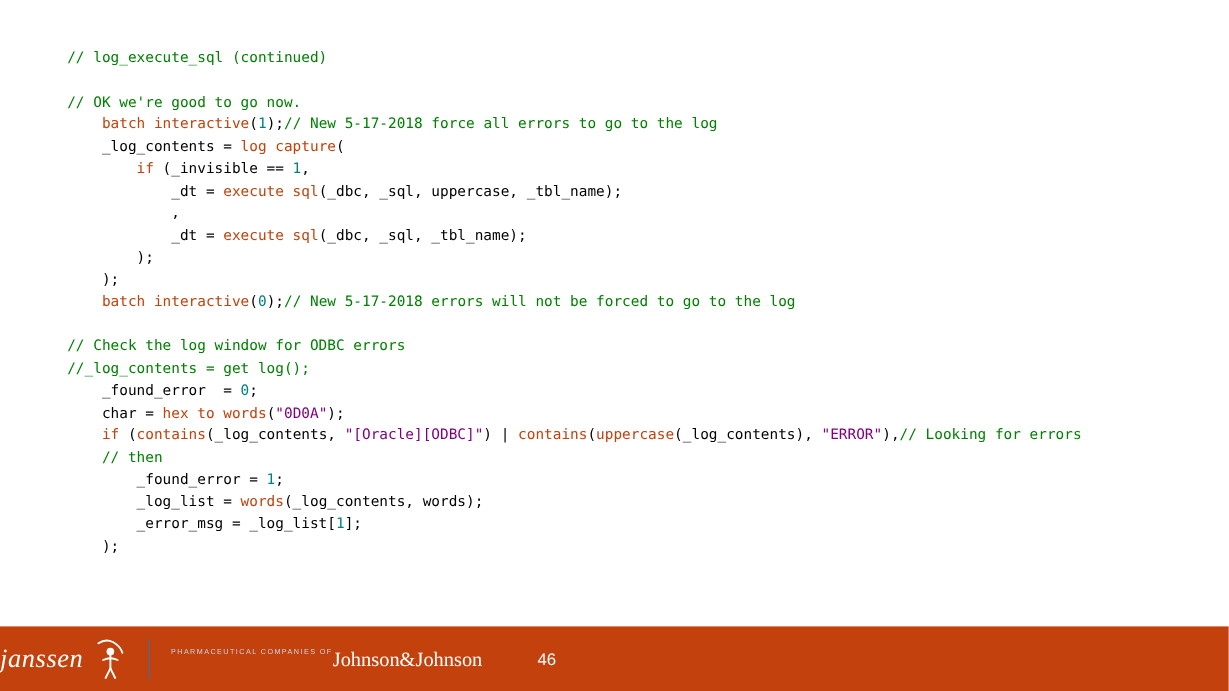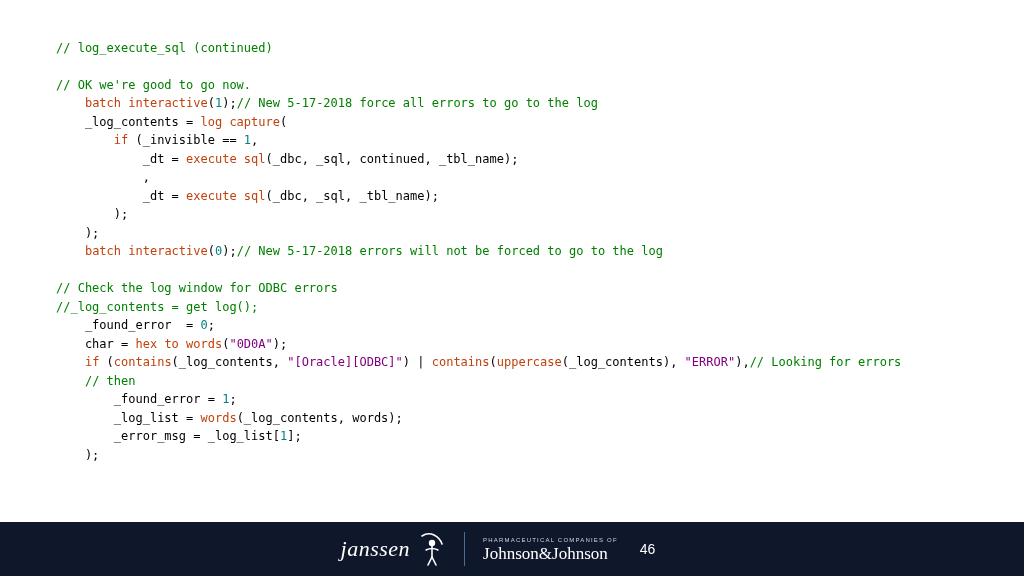--- a/index.html
+++ b/index.html
@@ -4,41 +4,41 @@
 <style>
   html,body{margin:0;padding:0;width:1024px;height:576px;background:#fff;font-family:Consolas,Menlo,monospace;overflow:hidden}
   .slide{position:relative;width:1024px;height:576px}
   .code{position:absolute;left:56px;top:20px;right:40px;font-size:12px;line-height:18.5px;white-space:pre;color:#000}
   .tok{white-space:pre}
   .c-green{color:#008000}
   .c-blue{color:#c2410c}
   .c-black{color:#000}
   .c-teal{color:#008080}
   .c-purple{color:#800080}
-  .footer{position:absolute;left:0;right:0;bottom:0;height:54px;background:#0f172a;color:#fff;display:flex;align-items:center;justify-content:center;padding-right:28px;box-sizing:border-box}
+  .footer{position:absolute;left:0;right:0;bottom:0;height:54px;background:#c2410c;color:#fff;display:flex;align-items:center;justify-content:flex-start;padding-right:28px;box-sizing:border-box}
   .logo-janssen{display:flex;align-items:center;font-family:Georgia,serif;font-style:italic;font-size:22px;letter-spacing:0.5px;color:#fff}
   .logo-janssen svg{margin-left:6px}
   .divider{width:1px;height:34px;background:#4a6b93;margin:0 18px}
-  .jnj-block{display:flex;flex-direction:column;align-items:flex-start;line-height:1}
+  .jnj-block{display:flex;align-items:flex-start;line-height:1}
   .jnj-tag{font-family:Arial,sans-serif;font-size:6px;letter-spacing:1.2px;color:#c9d6e6;margin-bottom:2px}
   .jnj-script{font-family:'Brush Script MT',cursive;font-size:17px;color:#fff}
-  .pagenum{font-family:Arial,sans-serif;font-size:14px;color:#fff;margin-left:22px}
+  .pagenum{font-family:Arial,sans-serif;font-size:14px;color:#fff;margin-left:46px}
 </style>
 </head>
 <body>
 
 <div class="slide">
   <div class="code">
 <span class="tok c-green">// log_execute_sql (continued)</span>
 <span class="tok"></span>
 <span class="tok c-green">// OK we're good to go now.</span>
 <span class="tok"><span class="c-black">    </span><span class="c-blue">batch interactive</span><span class="c-black">(</span><span class="c-teal">1</span><span class="c-black">);</span><span class="c-green">// New 5-17-2018 force all errors to go to the log</span></span>
 <span class="tok"><span class="c-black">    _log_contents = </span><span class="c-blue">log capture</span><span class="c-black">(</span></span>
 <span class="tok"><span class="c-black">        </span><span class="c-blue">if</span><span class="c-black"> (_invisible == </span><span class="c-teal">1</span><span class="c-black">,</span></span>
-<span class="tok"><span class="c-black">            _dt = </span><span class="c-blue">execute sql</span><span class="c-black">(_dbc, _sql, continued, _tbl_name);</span></span>
+<span class="tok"><span class="c-black">            _dt = </span><span class="c-blue">execute sql</span><span class="c-black">(_dbc, _sql, uppercase, _tbl_name);</span></span>
 <span class="tok c-black">            ,</span>
 <span class="tok"><span class="c-black">            _dt = </span><span class="c-blue">execute sql</span><span class="c-black">(_dbc, _sql, _tbl_name);</span></span>
 <span class="tok c-black">        );</span>
 <span class="tok c-black">    );</span>
 <span class="tok"><span class="c-black">    </span><span class="c-blue">batch interactive</span><span class="c-black">(</span><span class="c-teal">0</span><span class="c-black">);</span><span class="c-green">// New 5-17-2018 errors will not be forced to go to the log</span></span>
 <span class="tok"></span>
 <span class="tok c-green">// Check the log window for ODBC errors</span>
 <span class="tok c-green">//_log_contents = get log();</span>
 <span class="tok"><span class="c-black">    _found_error  = </span><span class="c-teal">0</span><span class="c-black">;</span></span>
 <span class="tok"><span class="c-black">    char = </span><span class="c-blue">hex to words</span><span class="c-black">(</span><span class="c-purple">"0D0A"</span><span class="c-black">);</span></span>

